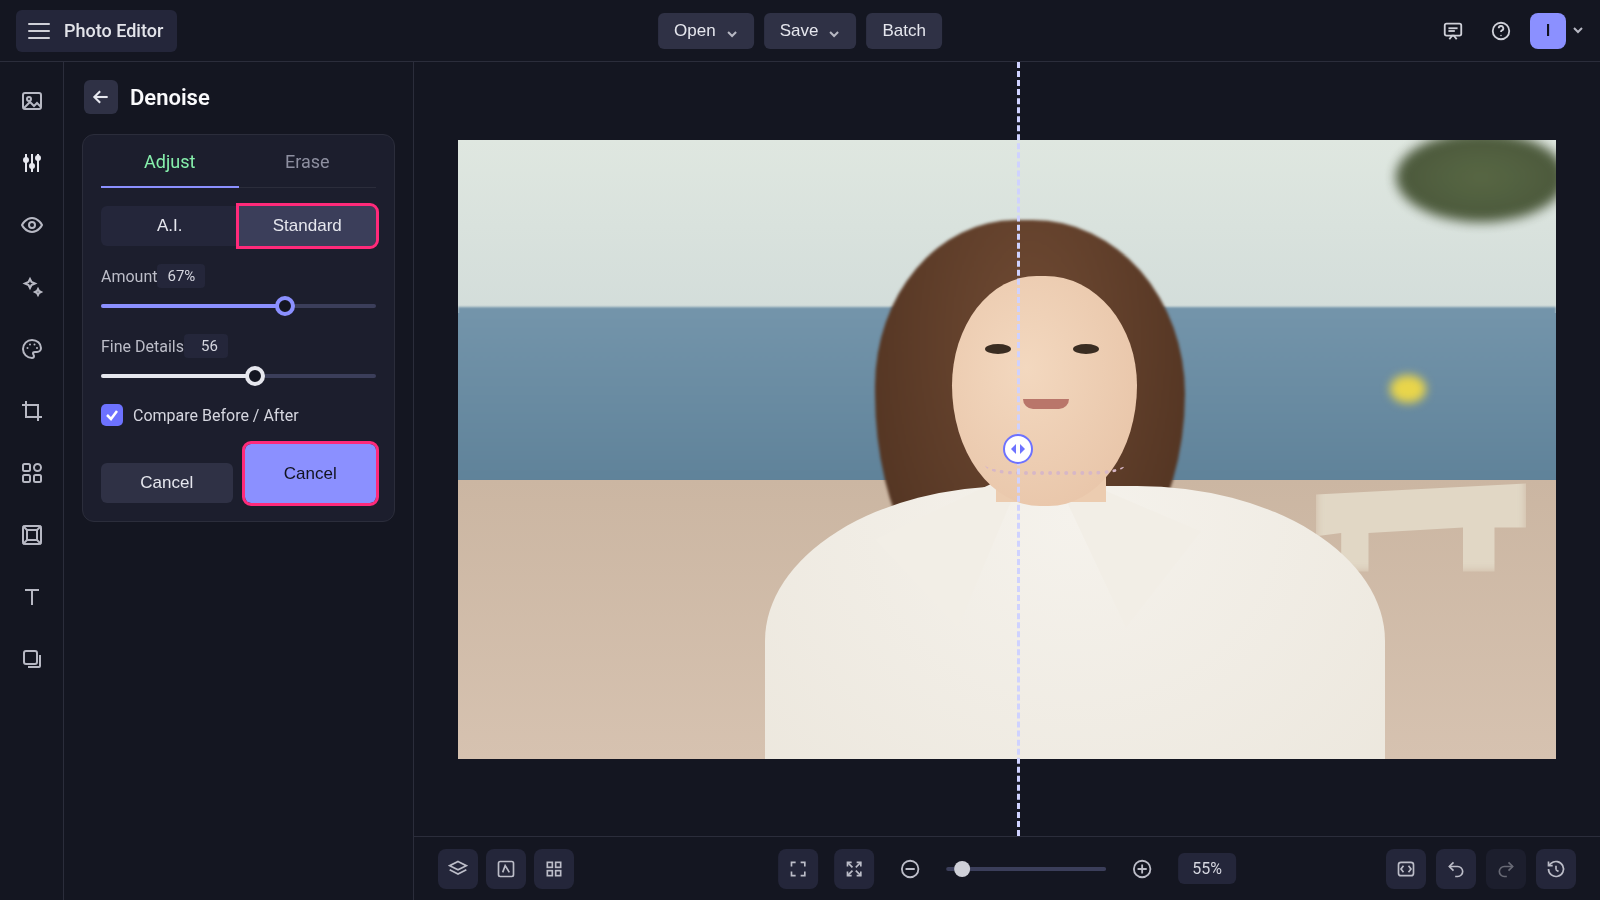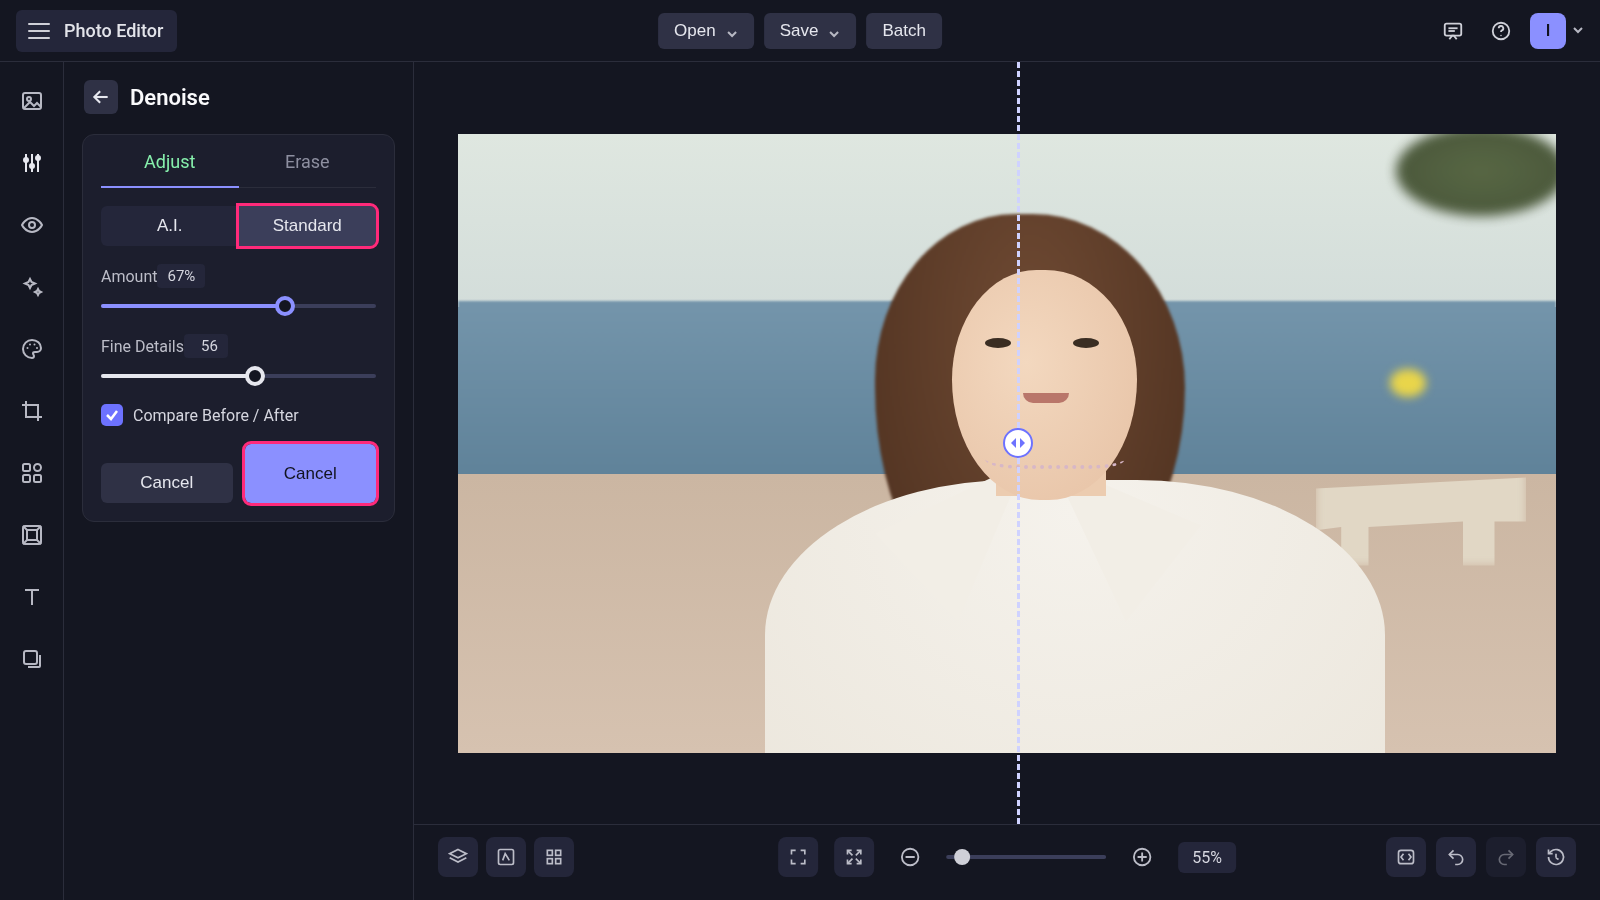--- a/index.html
+++ b/index.html
@@ -215,22 +215,22 @@
   }
   .split-handle {
     position:absolute; width:30px; height:30px; border-radius:50%;
     background:#fff; border:2px solid #6d72ff;
     display:flex; align-items:center; justify-content:center;
     transform:translate(-50%,-50%); cursor:ew-resize;
   }
   .split-handle svg { fill:#6d72ff; }
 
   .bottombar {
-    height:76px; border-top:1px solid #2b2d3b;
-    display:flex; align-items:flex-start; padding:12px 24px;
+    height:64px; border-top:1px solid #2b2d3b;
+    display:flex; align-items:center; padding:12px 24px;
     position:relative;
   }
   .bb-left { display:flex; gap:8px; }
   .bb-center { position:absolute; left:50%; transform:translateX(-50%); display:flex; align-items:center; gap:16px;}
   .bb-right { position:absolute; right:24px; display:flex; gap:10px; align-items:center;}
   .bb-btn {
     width:40px; height:40px; border-radius:8px; background:#24263a;
     display:flex; align-items:center; justify-content:center; cursor:pointer;
     color:#bcbdc8;
   }

